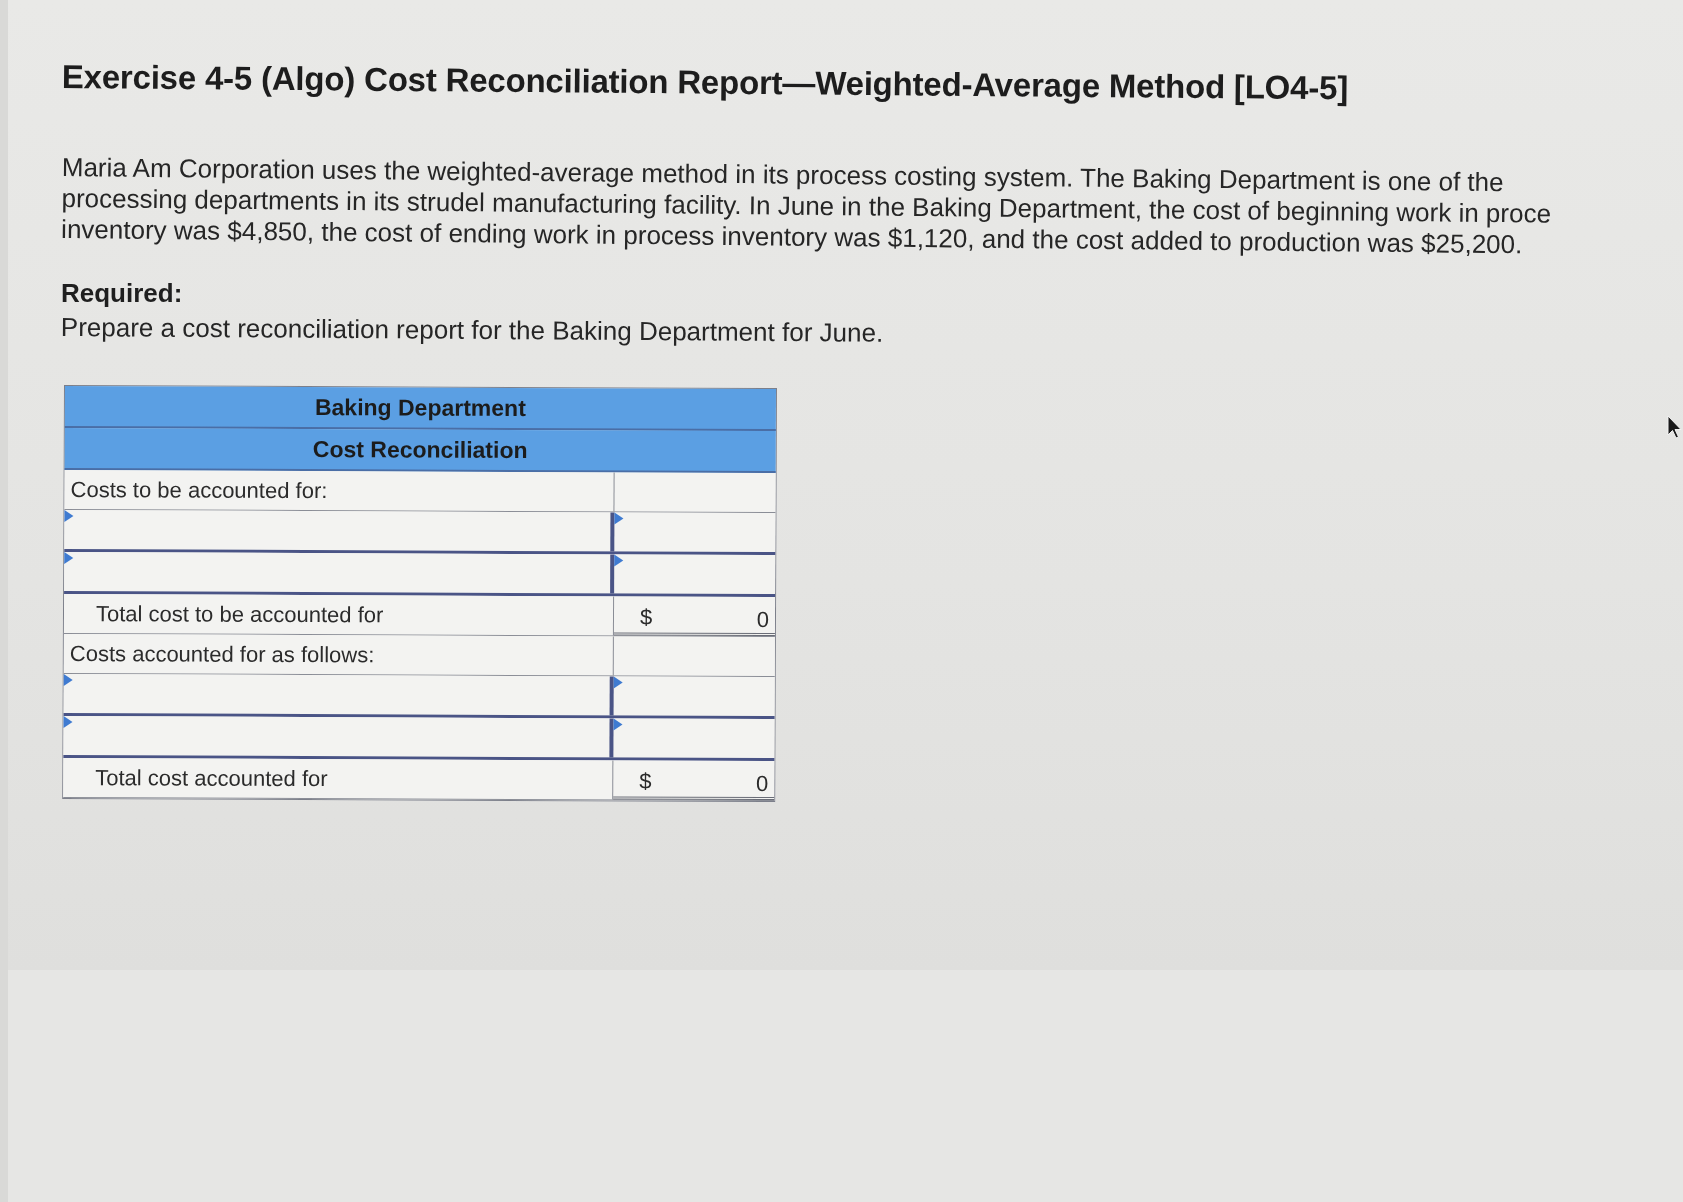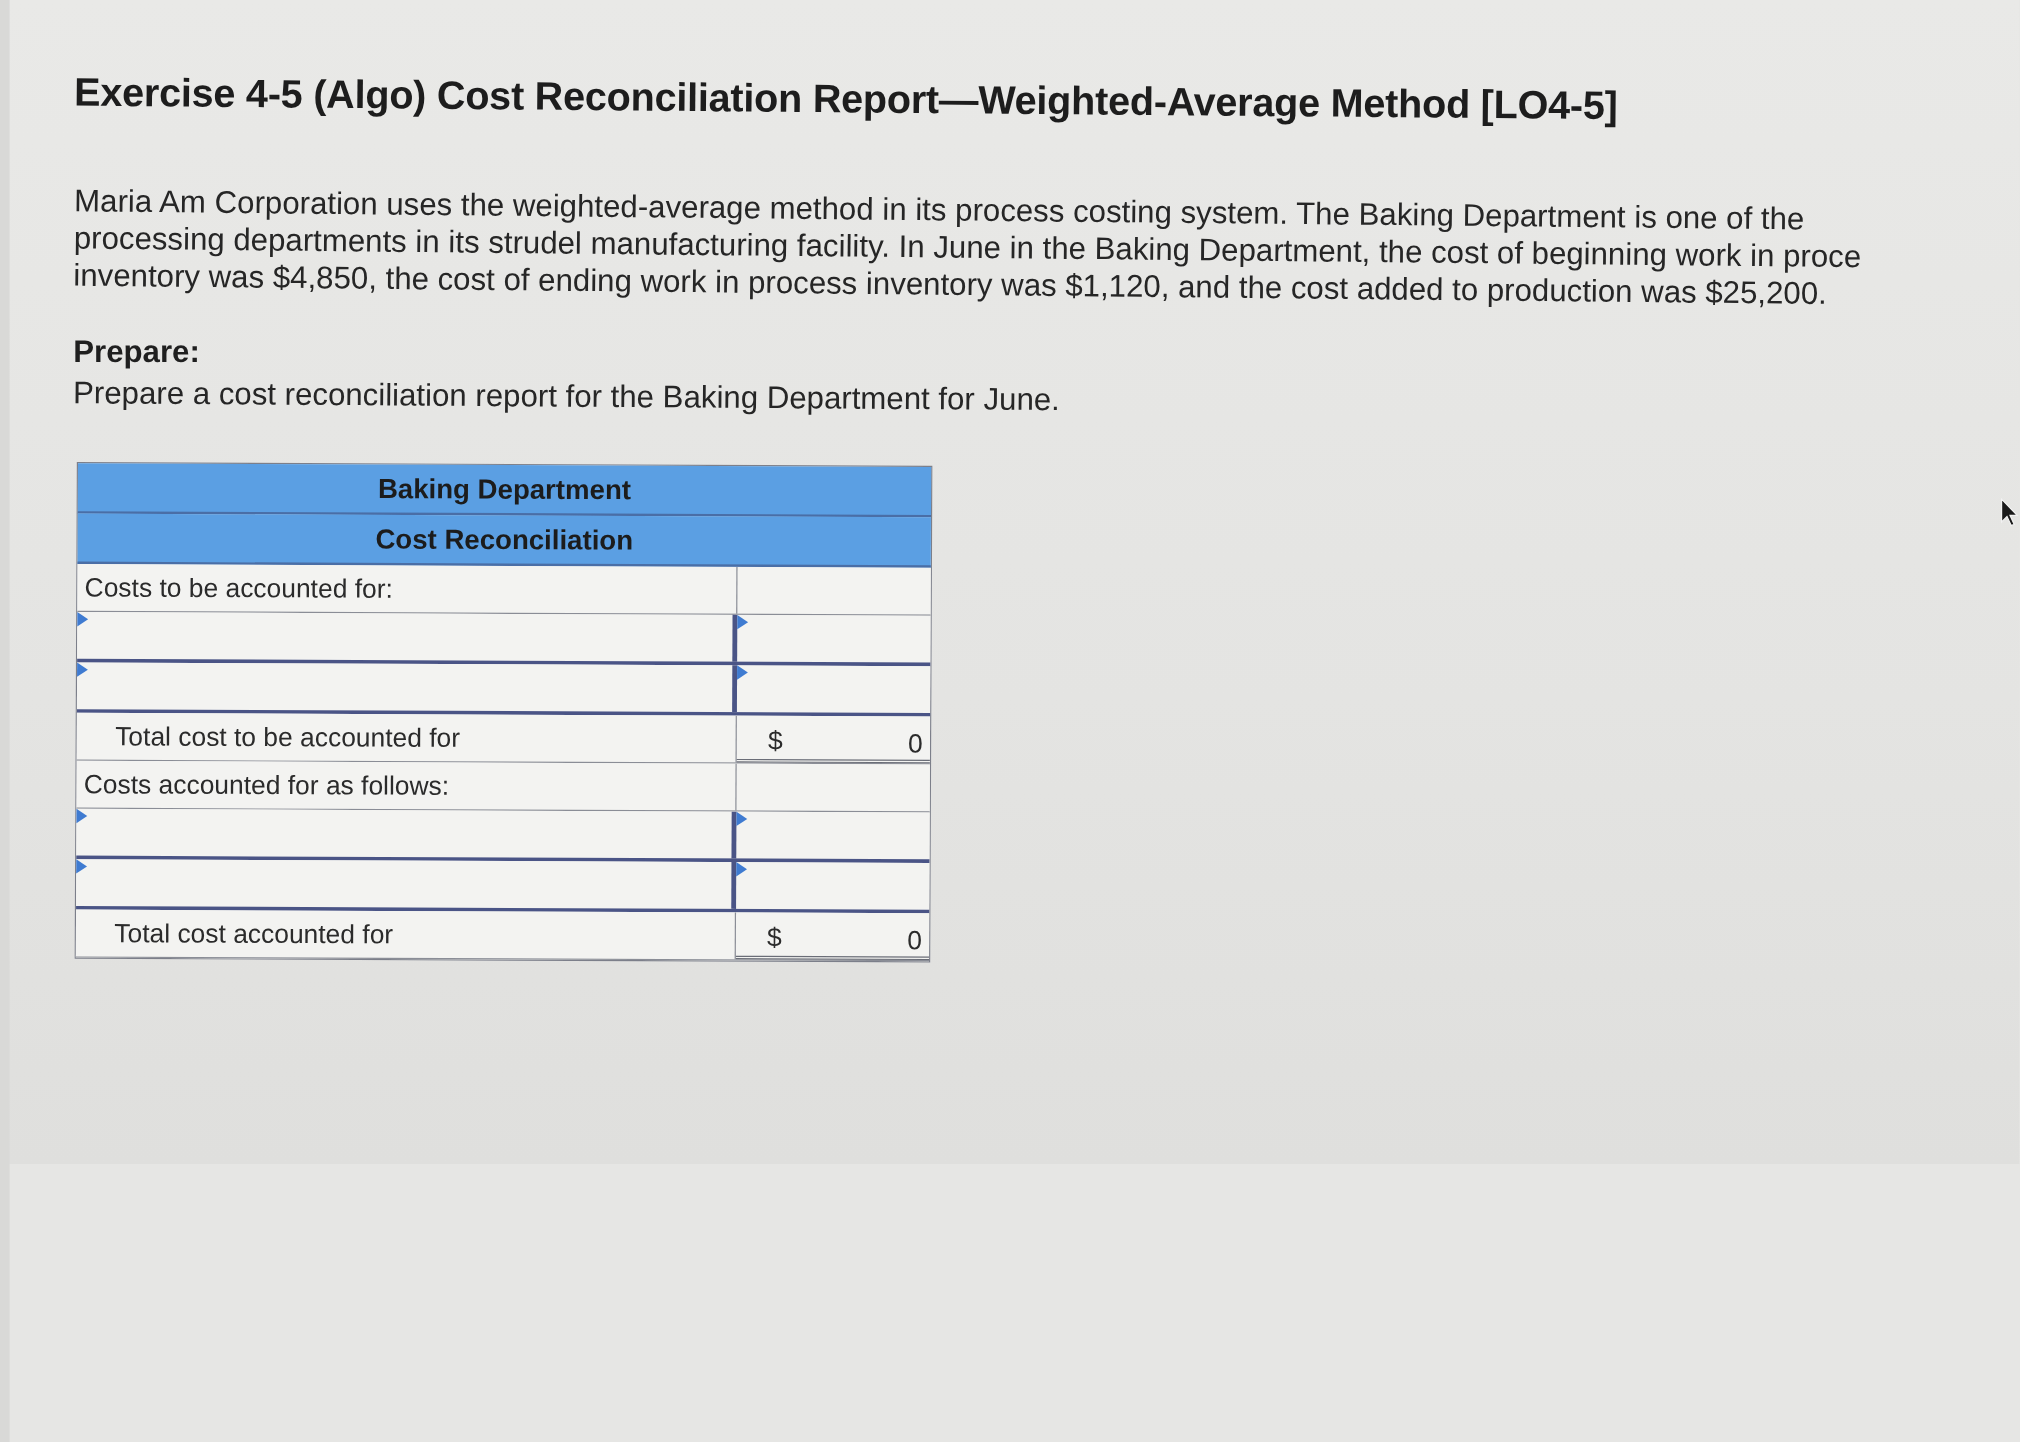--- a/index.html
+++ b/index.html
@@ -173,21 +173,21 @@
   <div class="left-edge"></div>
 
   <h1 class="title">Exercise 4-5 (Algo) Cost Reconciliation Report—Weighted-Average Method [LO4-5]</h1>
 
   <p class="problem">
     <span class="line">Maria Am Corporation uses the weighted-average method in its process costing system. The Baking Department is one of the</span>
     <span class="line">processing departments in its strudel manufacturing facility. In June in the Baking Department, the cost of beginning work in proce</span>
     <span class="line">inventory was $4,850, the cost of ending work in process inventory was $1,120, and the cost added to production was $25,200.</span>
   </p>
 
-  <p class="required-label">Prepare:</p>
+  <p class="required-label">Required:</p>
   <p class="required-text">Prepare a cost reconciliation report for the Baking Department for June.</p>
 
   <div class="recon">
     <div class="hdr">Baking Department</div>
     <div class="hdr">Cost Reconciliation</div>
 
     <div class="row">
       <div class="label-cell">Costs to be accounted for:</div>
       <div class="value-cell"></div>
     </div>

